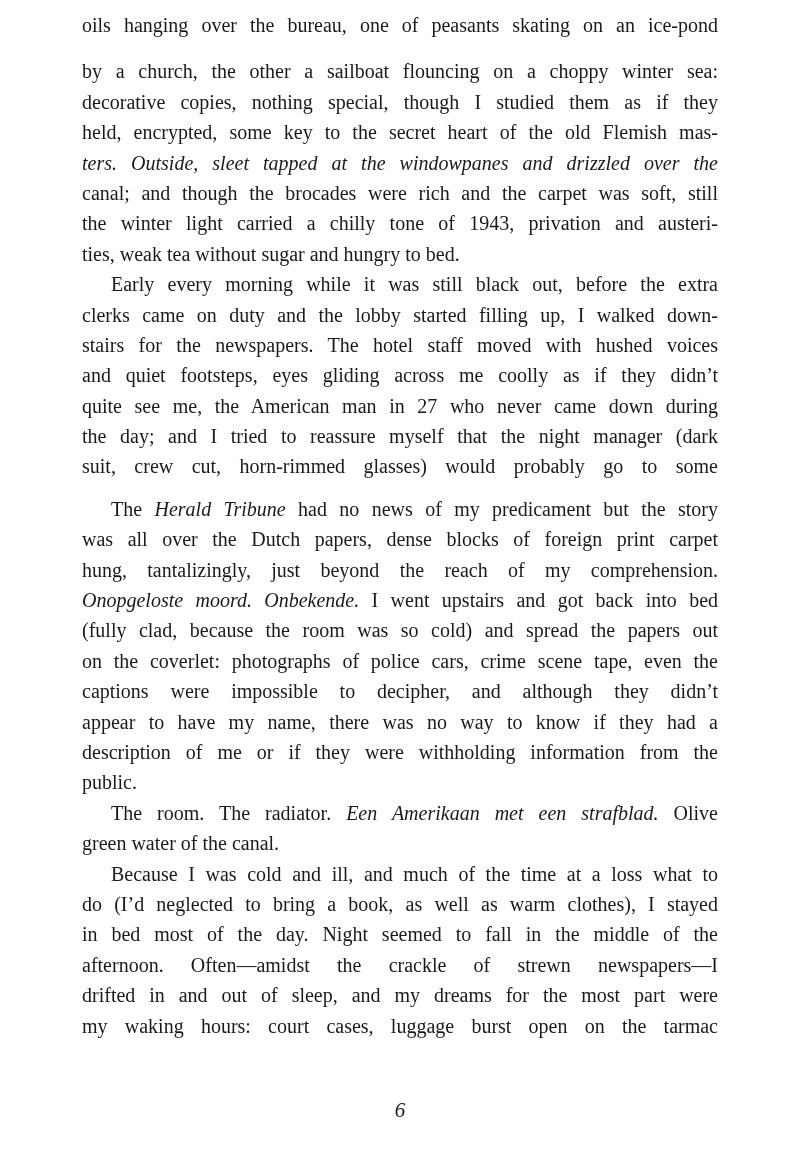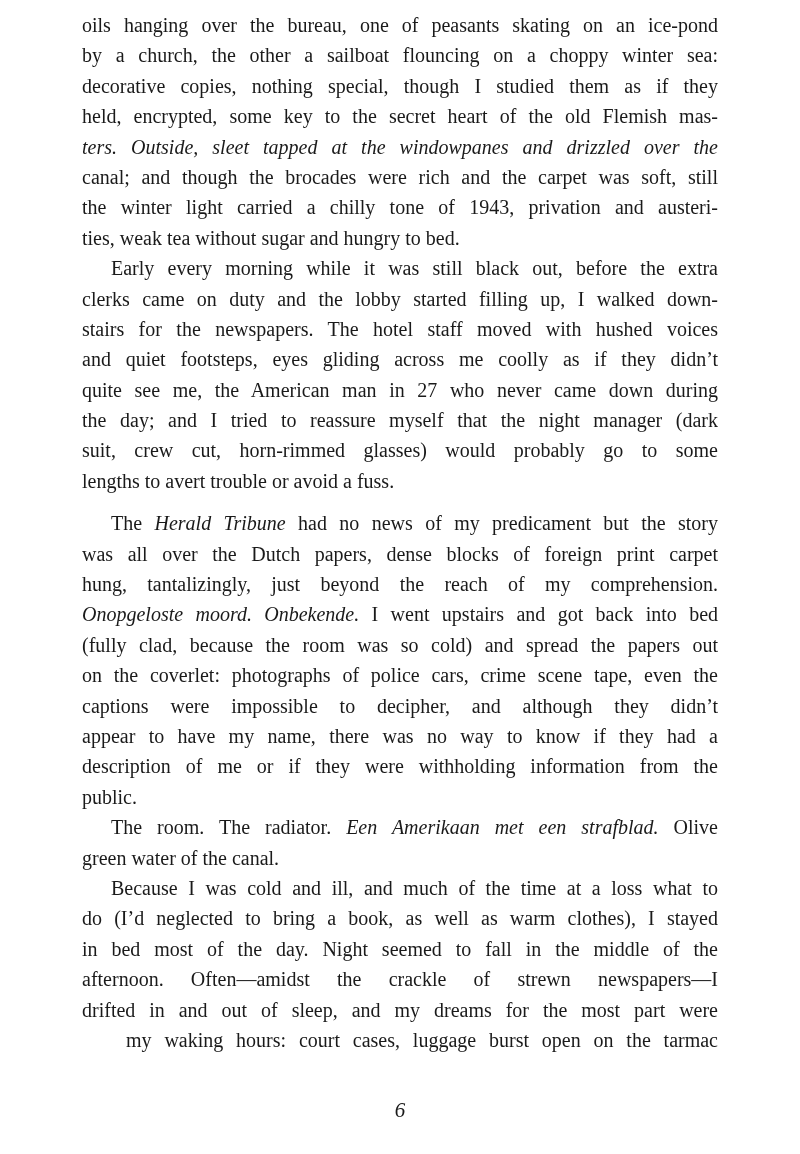--- a/index.html
+++ b/index.html
@@ -20,47 +20,46 @@
     position: absolute; left: 0; width: 800px; top: 1098px; text-align: center;
     font-family: "Liberation Serif", "DejaVu Serif", serif; font-style: italic;
     font-size: 21px; color: #1a1a1a;
   }
 </style>
 </head>
 <body>
 
 <div class="page" id="body">
     <div class="line" style="white-space: normal; overflow: hidden;"><span>oils hanging over the bureau, one of peasants skating on an ice-pond</span></div>
-    <div class="line" style="white-space: normal; overflow: hidden;"><span>by a church, the other a sailboat flouncing on a choppy winter sea:</span></div>
+    <div class="line" style="white-space: normal; overflow: hidden; margin-top: 16px;"><span>by a church, the other a sailboat flouncing on a choppy winter sea:</span></div>
     <div class="line" style="white-space: normal; overflow: hidden;"><span>decorative copies, nothing special, though I studied them as if they</span></div>
     <div class="line" style="white-space: normal; overflow: hidden;"><span>held, encrypted, some key to the secret heart of the old Flemish mas-</span></div>
     <div class="line" style="white-space: normal; overflow: hidden; font-style: italic;"><span>ters. Outside, sleet tapped at the windowpanes and drizzled over the</span></div>
     <div class="line" style="white-space: normal; overflow: hidden;"><span>canal; and though the brocades were rich and the carpet was soft, still</span></div>
     <div class="line" style="white-space: normal; overflow: hidden;"><span>the winter light carried a chilly tone of 1943, privation and austeri-</span></div>
     <div class="line last" style="white-space: normal; overflow: hidden;"><span>ties, weak tea without sugar and hungry to bed.</span></div>
     <div class="line indent" style="white-space: normal; overflow: hidden;"><span>Early every morning while it was still black out, before the extra</span></div>
     <div class="line" style="white-space: normal; overflow: hidden;"><span>clerks came on duty and the lobby started filling up, I walked down-</span></div>
     <div class="line" style="white-space: normal; overflow: hidden;"><span>stairs for the newspapers. The hotel staff moved with hushed voices</span></div>
     <div class="line" style="white-space: normal; overflow: hidden;"><span>and quiet footsteps, eyes gliding across me coolly as if they didn’t</span></div>
     <div class="line" style="white-space: normal; overflow: hidden;"><span>quite see me, the American man in 27 who never came down during</span></div>
     <div class="line" style="white-space: normal; overflow: hidden;"><span>the day; and I tried to reassure myself that the night manager (dark</span></div>
     <div class="line" style="white-space: normal; overflow: hidden;"><span>suit, crew cut, horn-rimmed glasses) would probably go to some</span></div>
-    <div class="line last" style="white-space: normal; overflow: hidden;"><span>lengths to avert trouble or avoid a fuss.</span></div>
     <div class="line indent" style="white-space: normal; overflow: hidden; margin-top: 12px;"><span>The </span><i>Herald Tribune</i><span> had no news of my predicament but the story</span></div>
     <div class="line" style="white-space: normal; overflow: hidden;"><span>was all over the Dutch papers, dense blocks of foreign print carpet</span></div>
     <div class="line" style="white-space: normal; overflow: hidden;"><span>hung, tantalizingly, just beyond the reach of my comprehension.</span></div>
     <div class="line" style="white-space: normal; overflow: hidden;"><i>Onopgeloste moord. Onbekende.</i><span> I went upstairs and got back into bed</span></div>
     <div class="line" style="white-space: normal; overflow: hidden;"><span>(fully clad, because the room was so cold) and spread the papers out</span></div>
     <div class="line" style="white-space: normal; overflow: hidden;"><span>on the coverlet: photographs of police cars, crime scene tape, even the</span></div>
     <div class="line" style="white-space: normal; overflow: hidden;"><span>captions were impossible to decipher, and although they didn’t</span></div>
     <div class="line" style="white-space: normal; overflow: hidden;"><span>appear to have my name, there was no way to know if they had a</span></div>
     <div class="line" style="white-space: normal; overflow: hidden;"><span>description of me or if they were withholding information from the</span></div>
     <div class="line last" style="white-space: normal; overflow: hidden;"><span>public.</span></div>
     <div class="line indent" style="white-space: normal; overflow: hidden;"><span>The room. The radiator. </span><i>Een Amerikaan met een strafblad.</i><span> Olive</span></div>
     <div class="line last" style="white-space: normal; overflow: hidden;"><span>green water of the canal.</span></div>
     <div class="line indent" style="white-space: normal; overflow: hidden;"><span>Because I was cold and ill, and much of the time at a loss what to</span></div>
     <div class="line" style="white-space: normal; overflow: hidden;"><span>do (I’d neglected to bring a book, as well as warm clothes), I stayed</span></div>
     <div class="line" style="white-space: normal; overflow: hidden;"><span>in bed most of the day. Night seemed to fall in the middle of the</span></div>
     <div class="line" style="white-space: normal; overflow: hidden;"><span>afternoon. Often—amidst the crackle of strewn newspapers—I</span></div>
     <div class="line" style="white-space: normal; overflow: hidden;"><span>drifted in and out of sleep, and my dreams for the most part were</span></div>
-    <div class="line" style="white-space: normal; overflow: hidden; margin-left: 44px;"><span>my waking hours: court cases, luggage burst open on the tarmac</span></div>
+    <div class="line" style="white-space: normal; overflow: hidden;"><span>my waking hours: court cases, luggage burst open on the tarmac</span></div>
   </div>
 <div class="folio">6</div>
 
 </body></html>

